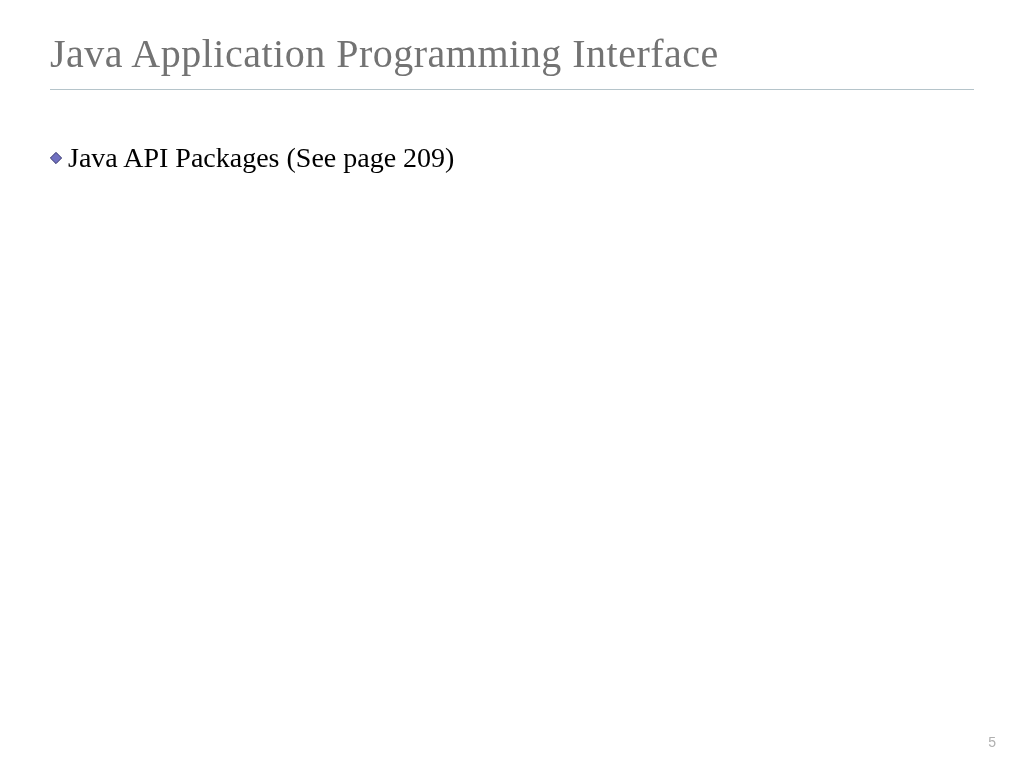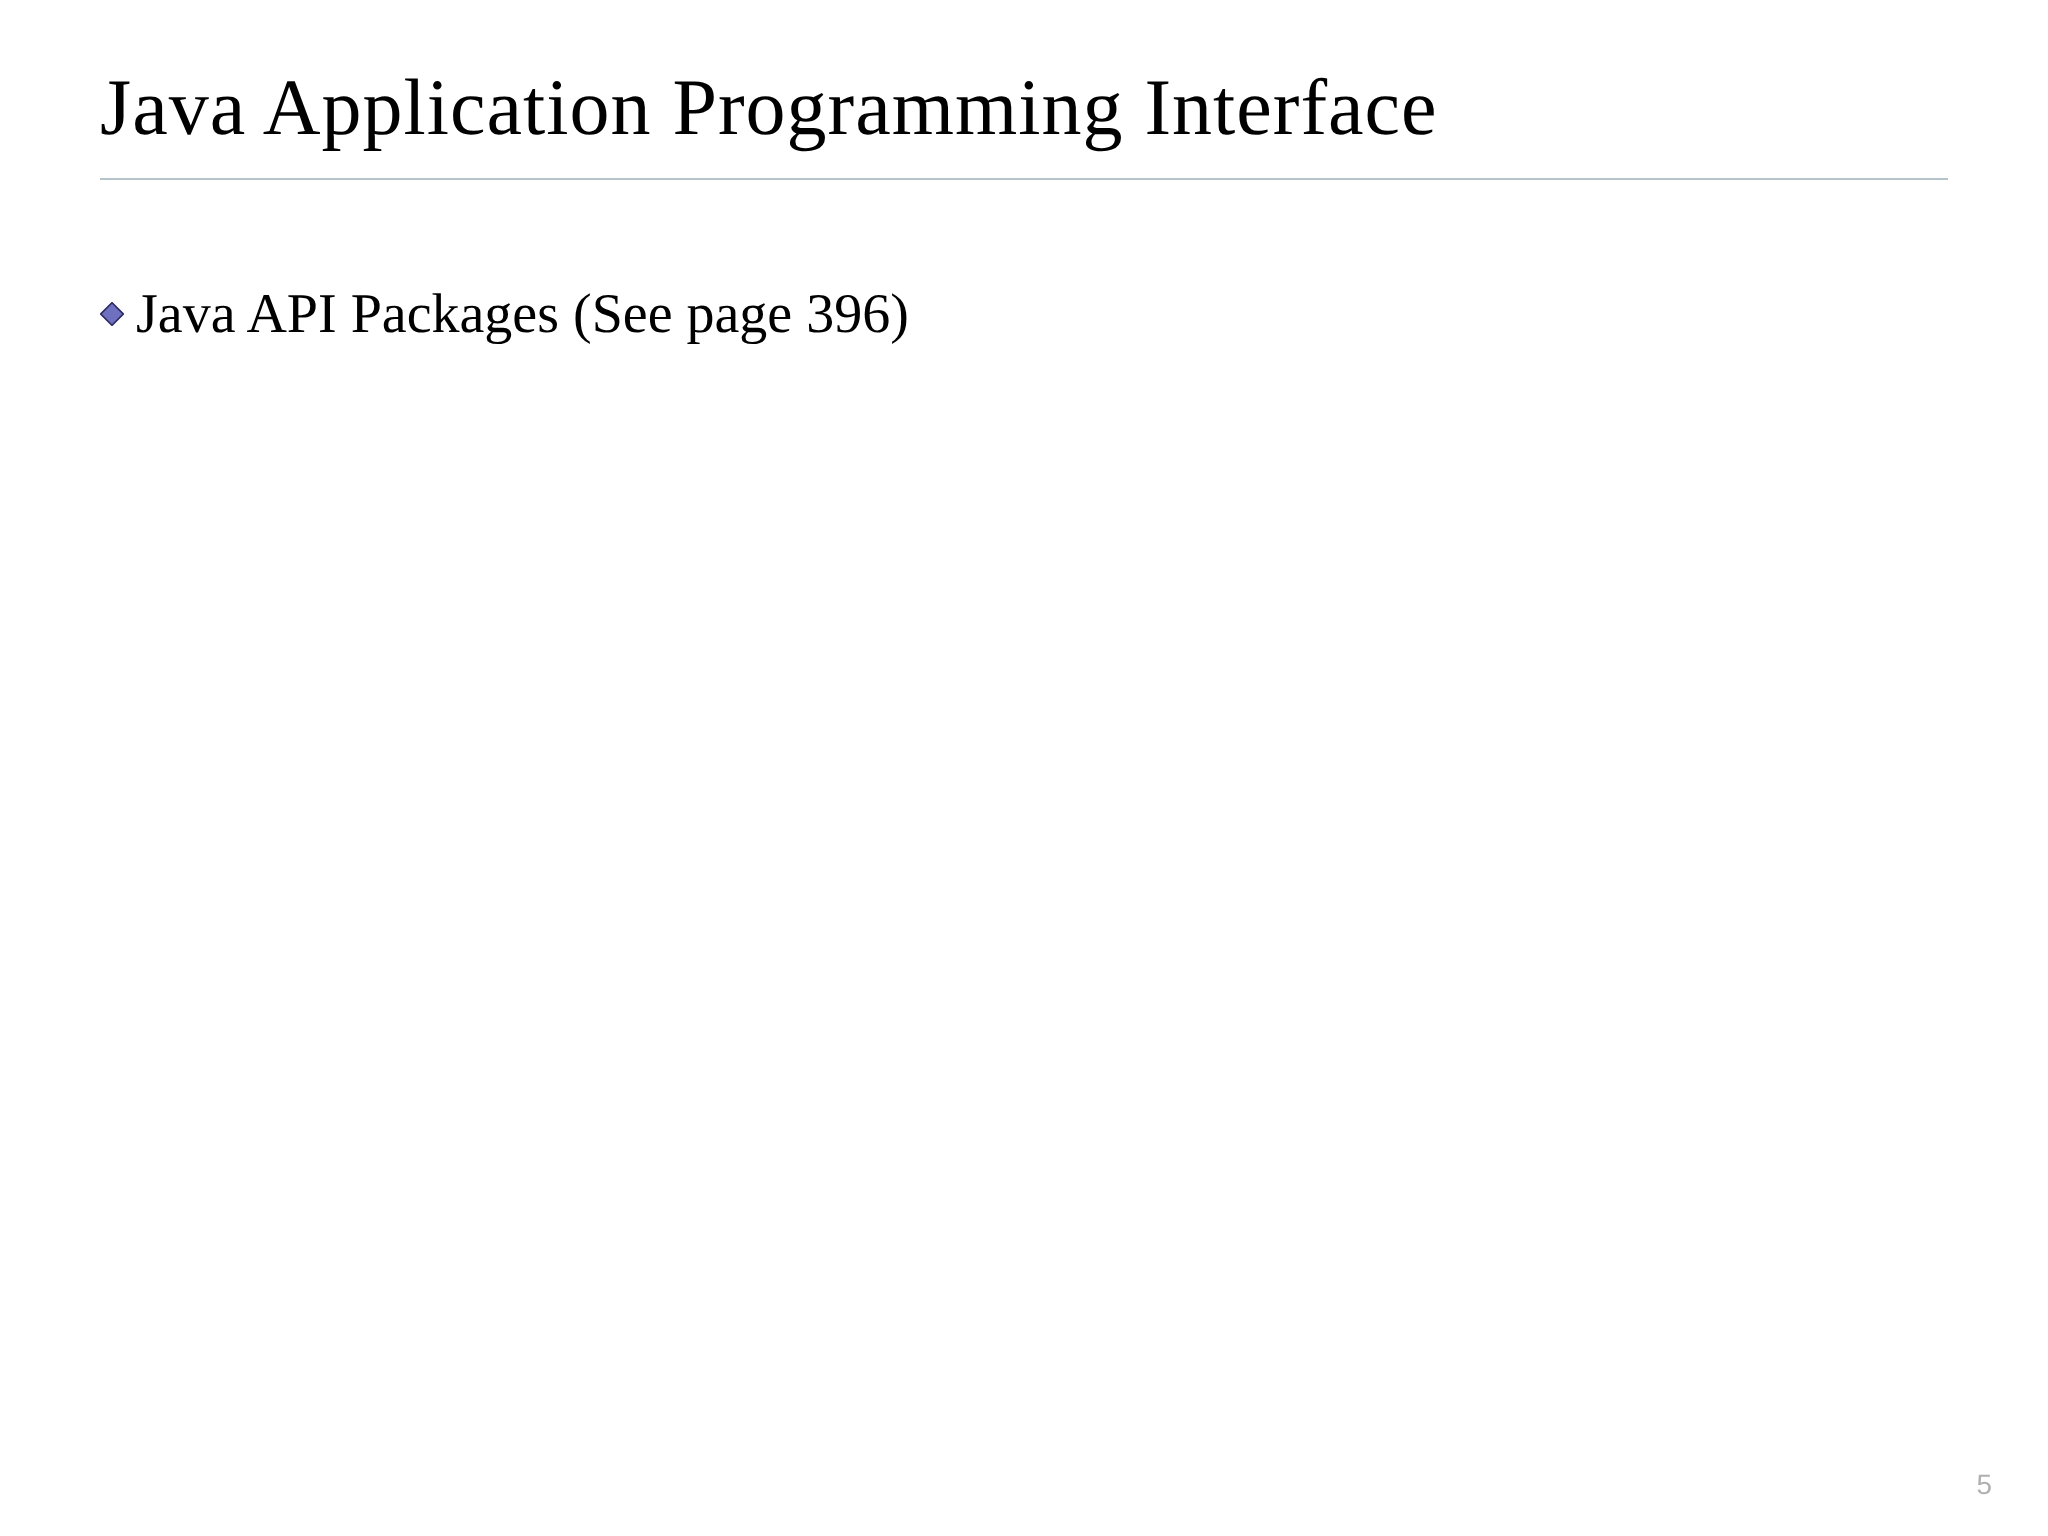--- a/index.html
+++ b/index.html
@@ -17,21 +17,21 @@
     }
     .slide-container {
       width: 100%;
       height: 100%;
       padding: 30px 50px 40px 50px;
       position: relative;
     }
     .title {
       font-size: 40px;
       font-weight: normal;
-      color: #000000;
+      color: #737373;
       font-family: Georgia, 'Times New Roman', serif;
       margin-bottom: 12px;
       letter-spacing: 0.5px;
     }
     .title-underline {
       border: none;
       border-top: 1px solid #b5c4ca;
       margin-bottom: 50px;
       width: 100%;
     }
@@ -70,18 +70,18 @@
   <h1 class="title">Java Application Programming Interface</h1>
   <hr class="title-underline">
 
   <div class="content">
     <div class="bullet-item">
       <span class="bullet-icon">
         <svg width="12" height="12" viewBox="0 0 12 12">
           <rect x="2" y="2" width="8" height="8" transform="rotate(45 6 6)" fill="#7070c0" stroke="#2a2a60" stroke-width="0.8"></rect>
         </svg>
       </span>
-      <span class="bullet-text">Java API Packages (See page 396)</span>
+      <span class="bullet-text">Java API Packages (See page 209)</span>
     </div>
   </div>
 
   <div class="page-number">5</div>
 </div>
 
 </body></html>

